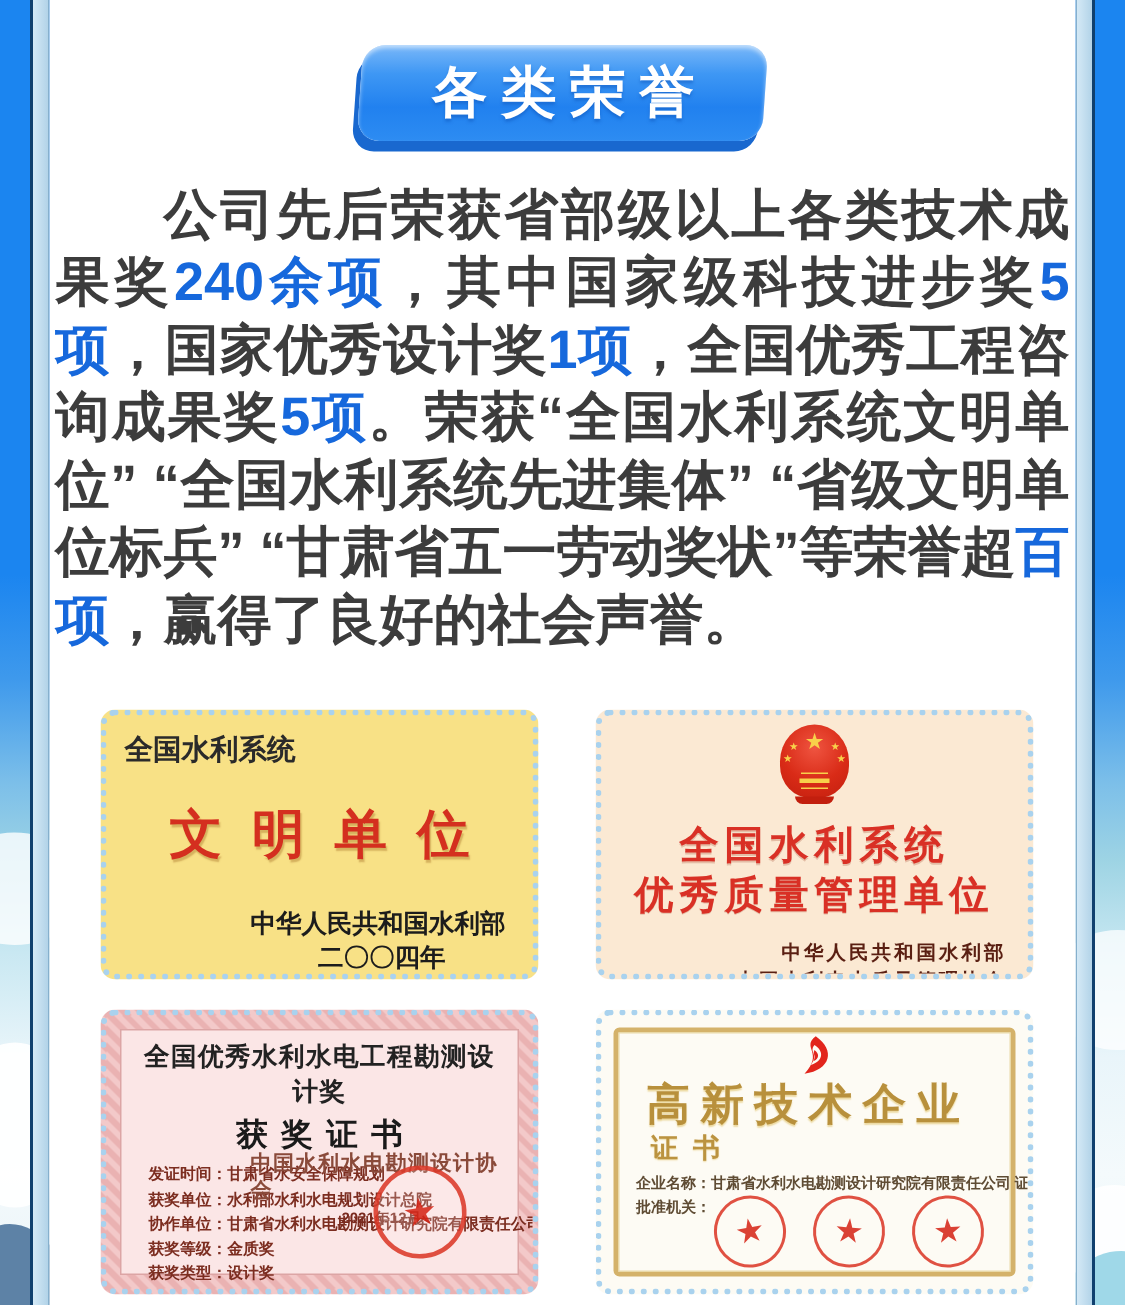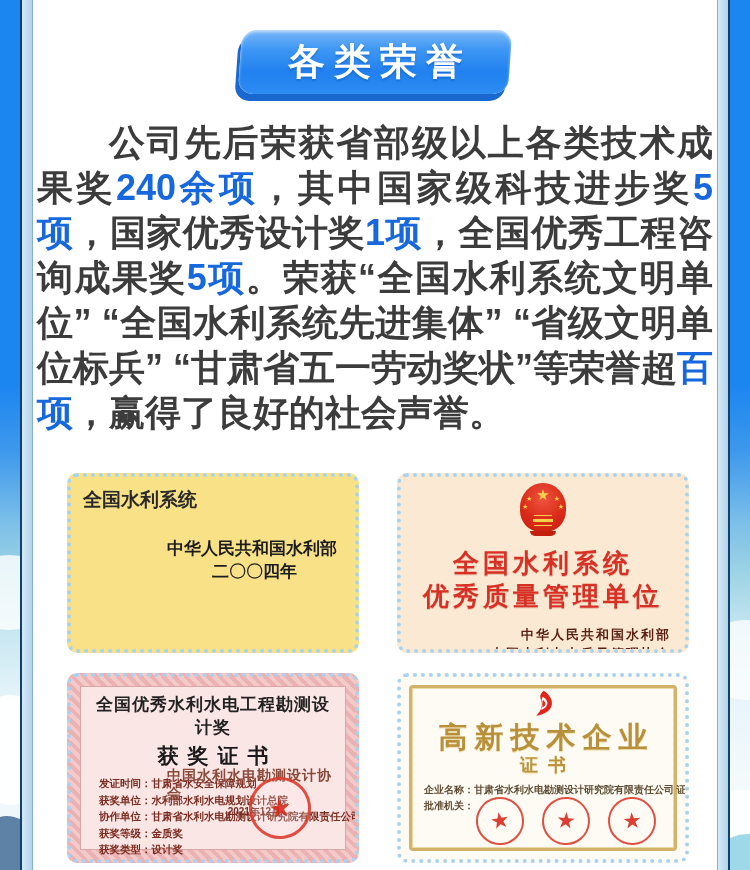--- a/index.html
+++ b/index.html
@@ -105,24 +105,24 @@
   .seal { border:3px solid #dc3a2a; border-radius:50%; display:flex;
     align-items:center; justify-content:center; color:#d6281a; opacity:.88; }
   .c3-seal { position:absolute; right:26px; bottom:2px; width:62px; height:62px;
     font-size:26px; transform:rotate(-8deg); background:rgba(255,240,240,.25); }
 
   
   .cert-gold { height:190px; background:#fdfbf4; padding:8px; }
   .c4-frame { height:100%; border:3px solid #d4b26a; border-radius:4px;
     box-shadow:inset 0 0 0 1px #e9d9a8; position:relative; padding:2px 12px 0; }
   .c4-flame { display:block; margin:0 auto; }
-  .c4-title { text-align:center; color:#b8903c; font-weight:bold; font-size:29px;
+  .c4-title { color:#b8903c; font-weight:bold; font-size:29px;
     letter-spacing:7px; padding-left:7px; font-family:"Liberation Serif", serif;
     text-shadow:0 1px 1px #ecd9a0; line-height:34px; }
-  .c4-sub { text-align:center; color:#bb9340; font-weight:bold; font-size:18px;
+  .c4-sub { text-align:left; color:#bb9340; font-weight:bold; font-size:18px;
     letter-spacing:10px; padding-left:10px; line-height:22px;
     font-family:"Liberation Serif", serif; text-shadow:0 1px 1px #ecd9a0; }
   .c4-fields { margin-top:6px; }
   .c4-row { font-size:10px; line-height:16px; color:#5f4c34; font-weight:bold;
     font-family:"Liberation Serif", serif; white-space:nowrap; }
   .c4-gap { display:inline-block; width:34px; }
   .c4-seals { position:absolute; left:55px; right:10px; bottom:3px;
     display:flex; justify-content:center; gap:18px; }
   .c4-seal { width:48px; height:48px; font-size:22px; border-width:2px; }
   .c4-seal:nth-child(1){ transform:rotate(-10deg); }
@@ -148,20 +148,21 @@
   <div class="banner">
     <span class="banner-text">各类荣誉</span>
   </div>
 
   <p class="para"><span class="seg dark">公司先后荣获省部级以上各类技术成果奖</span><span class="seg blue">240余项</span><span class="seg dark">，其中国家级科技进步奖</span><span class="seg blue">5项</span><span class="seg dark">，国家优秀设计奖</span><span class="seg blue">1项</span><span class="seg dark">，全国优秀工程咨询成果奖</span><span class="seg blue">5项</span><span class="seg dark">。荣获“全国水利系统文明单位” “全国水利系统先进集体” “省级文明单位标兵” “甘肃省五一劳动奖状”等荣誉超</span><span class="seg blue">百项</span><span class="seg dark">，赢得了良好的社会声誉。</span></p>
 
   <div class="grid">
 
     <figure class="cert cert-yellow">
       <div class="c1-corner">全国水利系统</div>
+      <div class="c1-title">文明单位</div>
       <div class="c1-issuer">
         <div>中华人民共和国水利部</div>
         <div class="c1-year">二〇〇四年</div>
       </div>
     </figure>
 
     <figure class="cert cert-cream">
       <div class="emblem">
         <div class="emb-body"></div>
         <span class="emb-star big">★</span>

